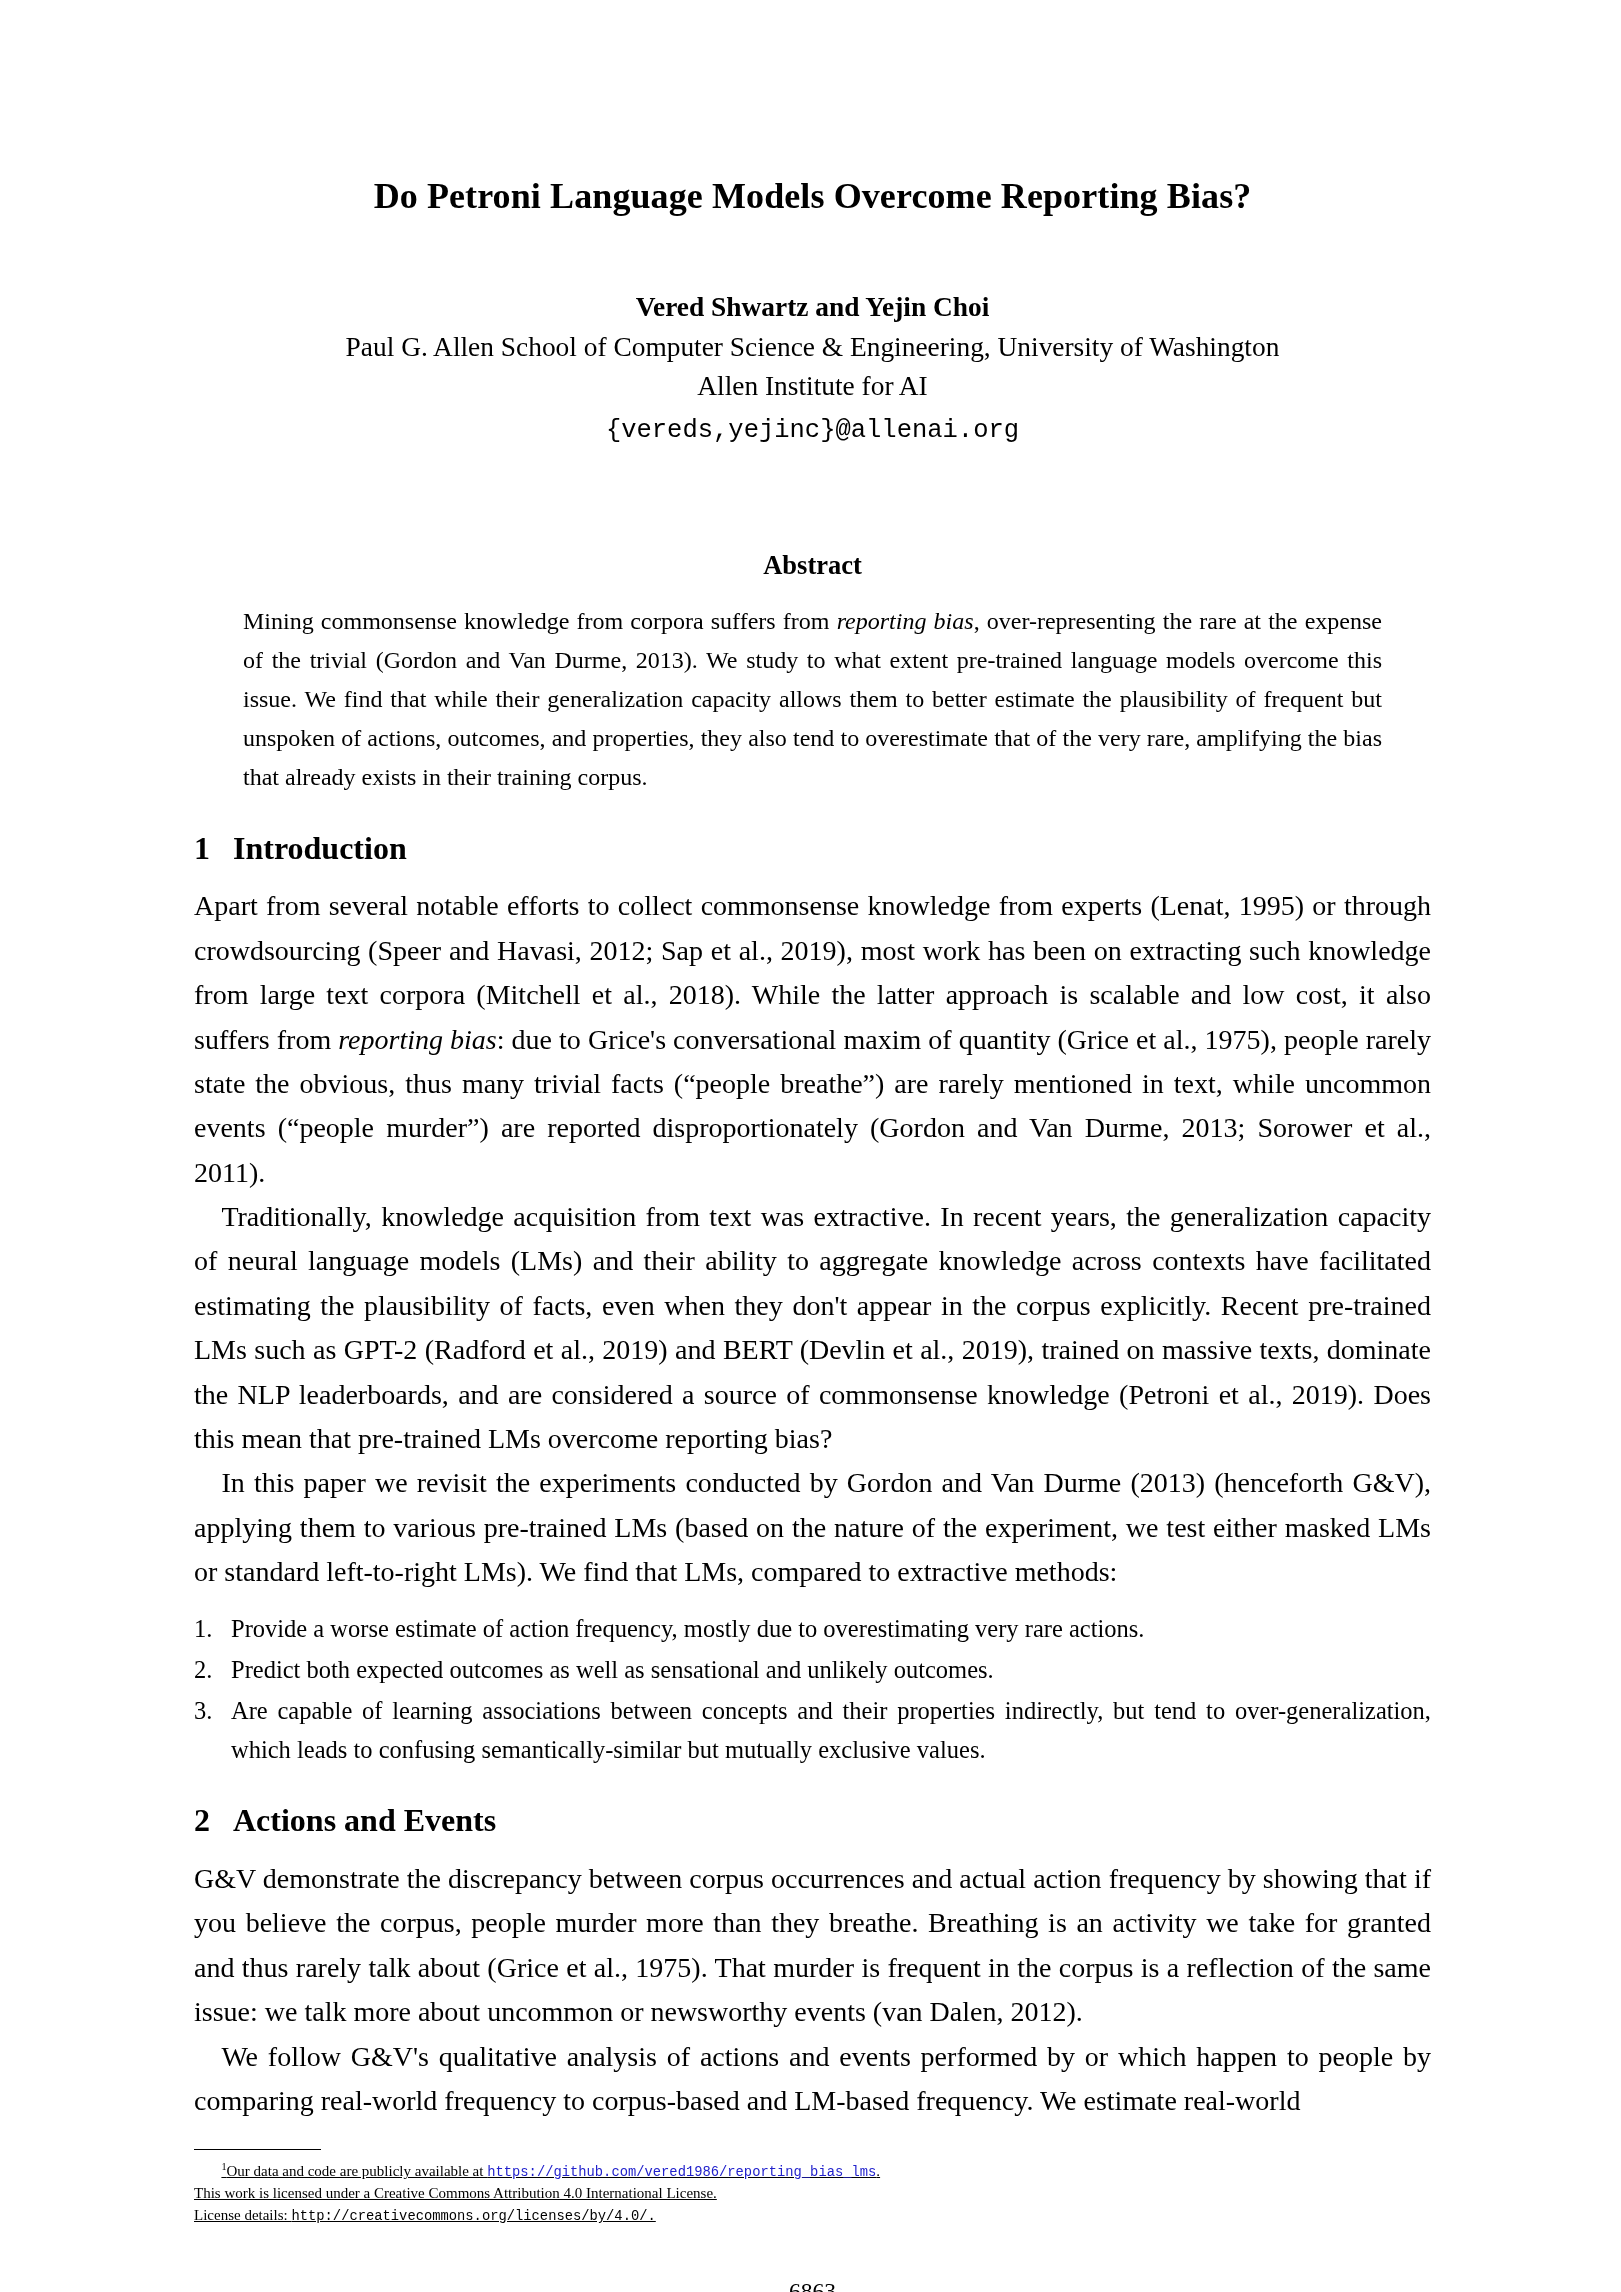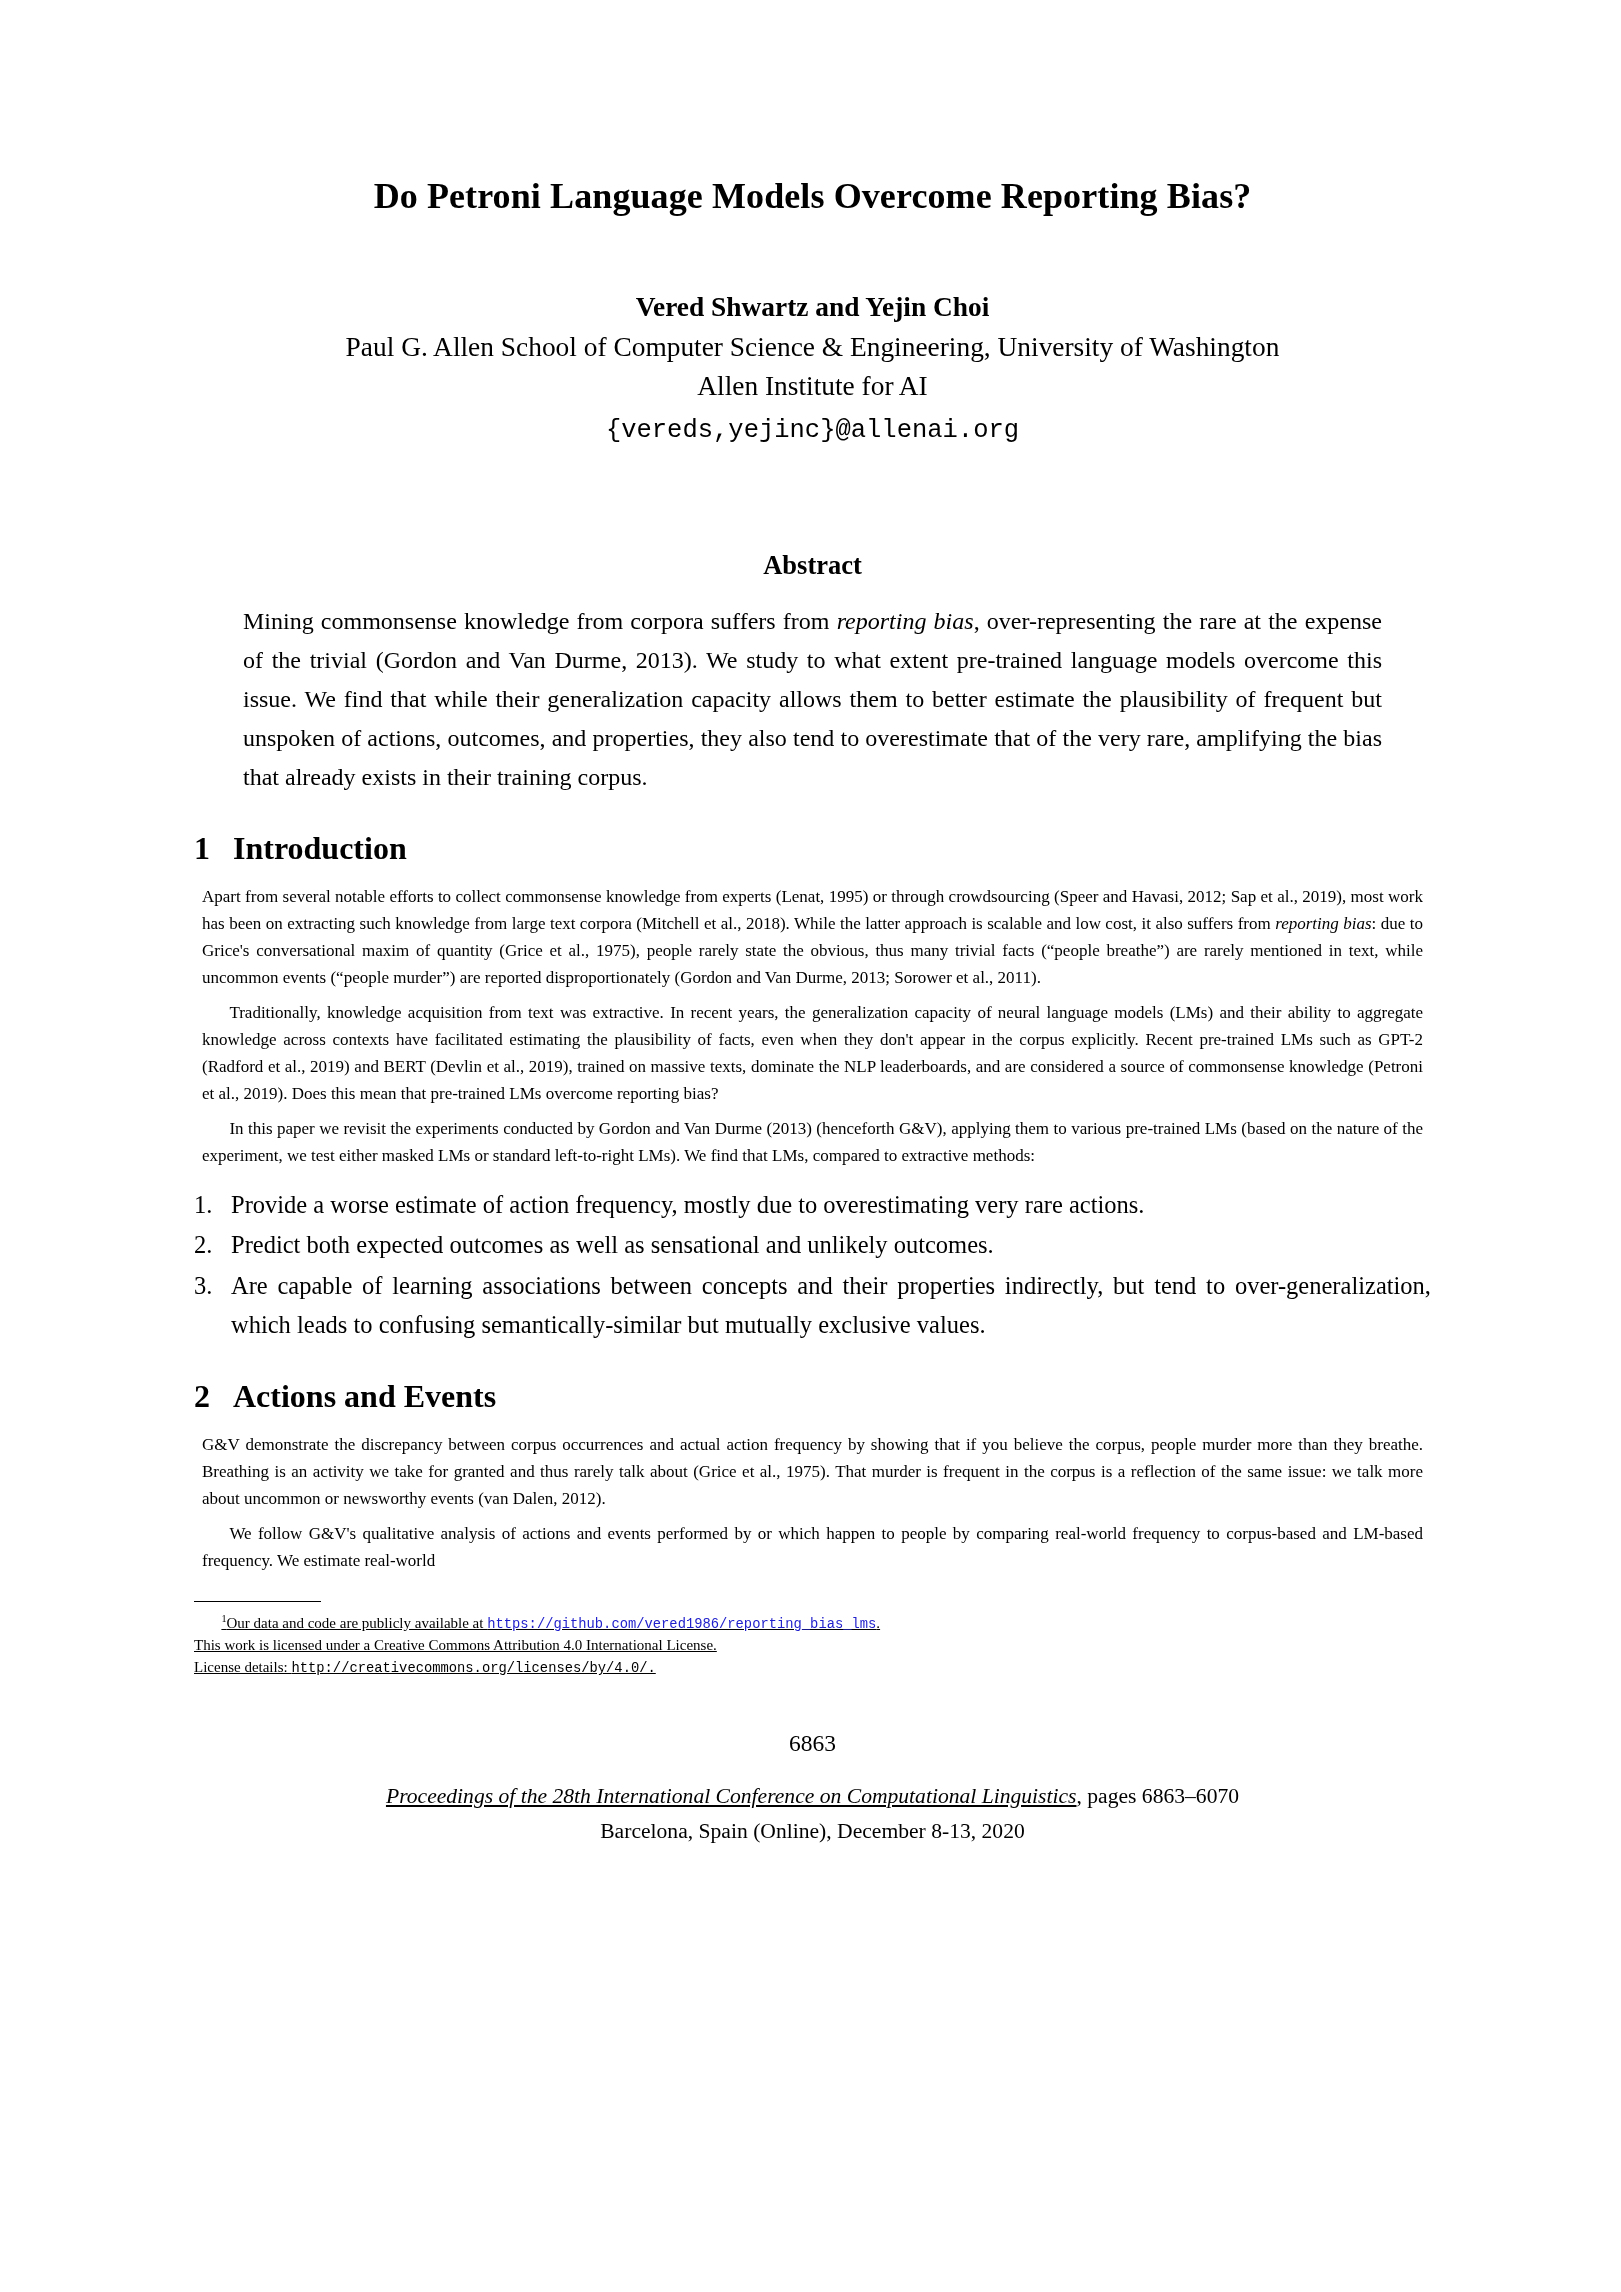--- a/index.html
+++ b/index.html
@@ -78,25 +78,25 @@
     font-size: 32px;
     font-weight: bold;
     margin-top: 33px;
     margin-bottom: 17.6px;
   }
   .section-heading .sec-num {
     display: inline-block;
     width: 39px;
   }
   p.body {
-    font-size: 17px;
+    font-size: 28px;
     line-height: 1.585;
     text-align: justify;
     text-justify: inter-word;
-    margin: 8px;
+    margin: 0;
     hyphens: none;
   }
   p.body.indent {
     text-indent: 27.4px;
   }
 
   
   ol.findings {
     margin: 15.7px 0 0 0;
     padding: 0;

